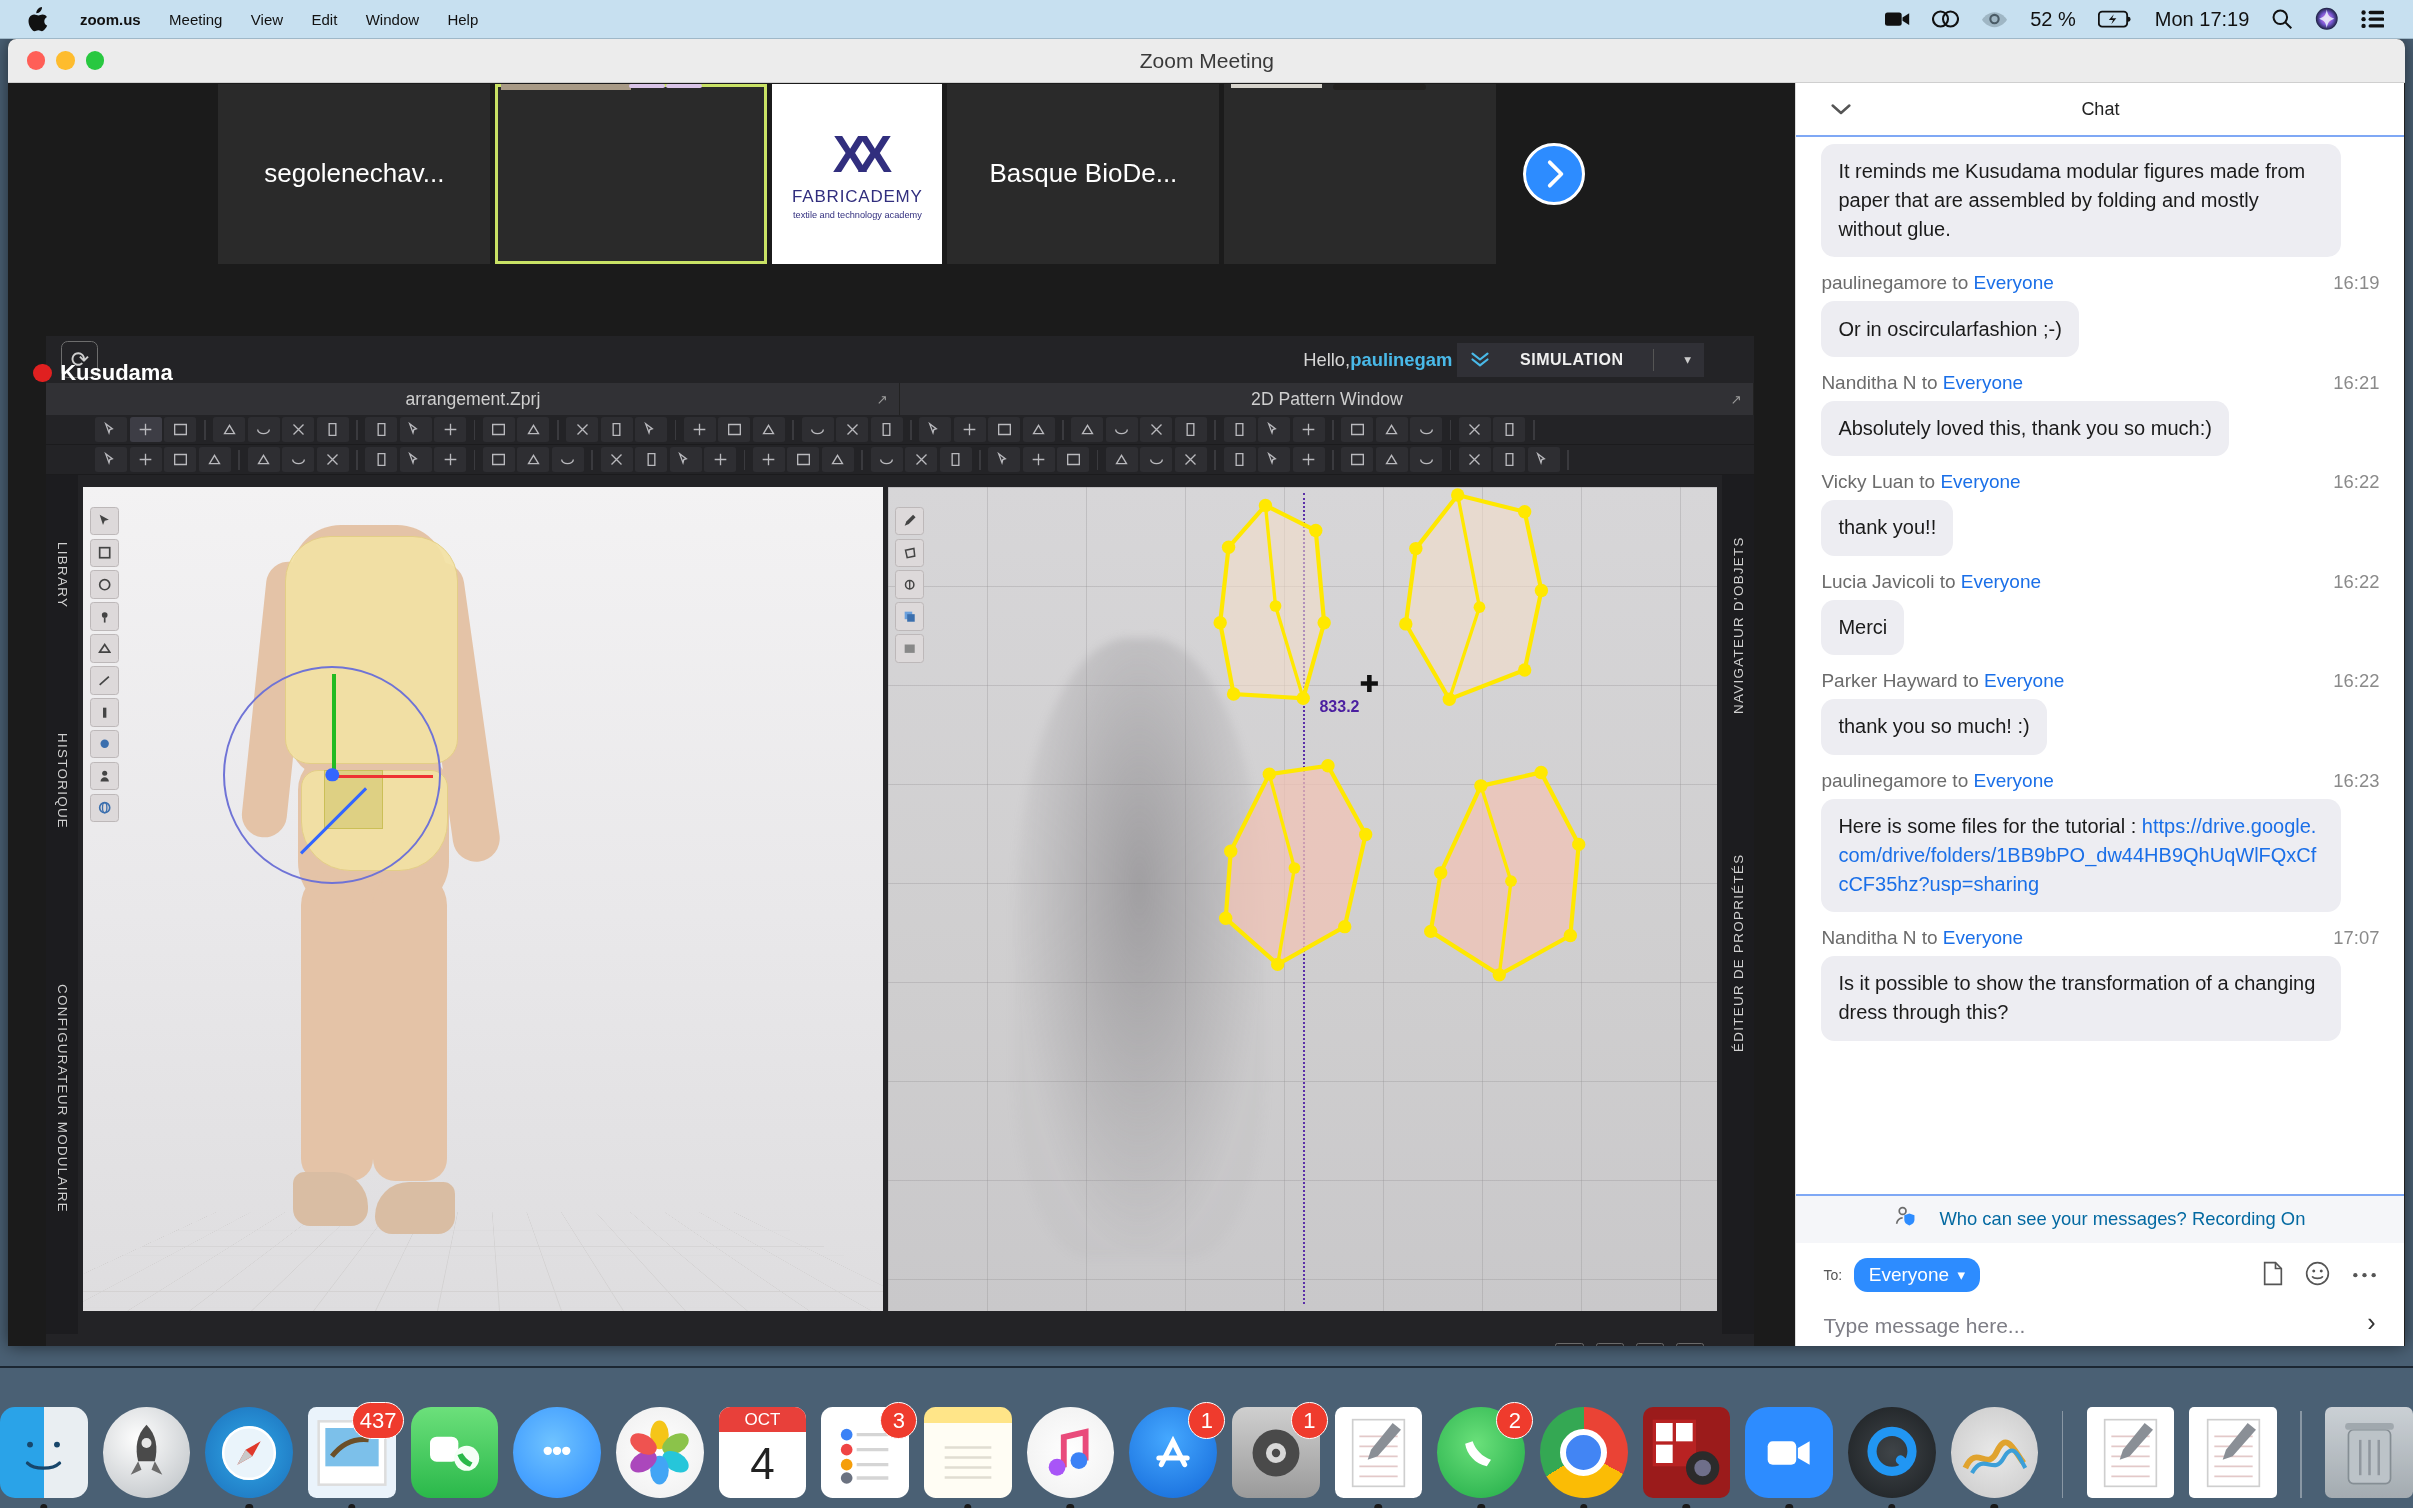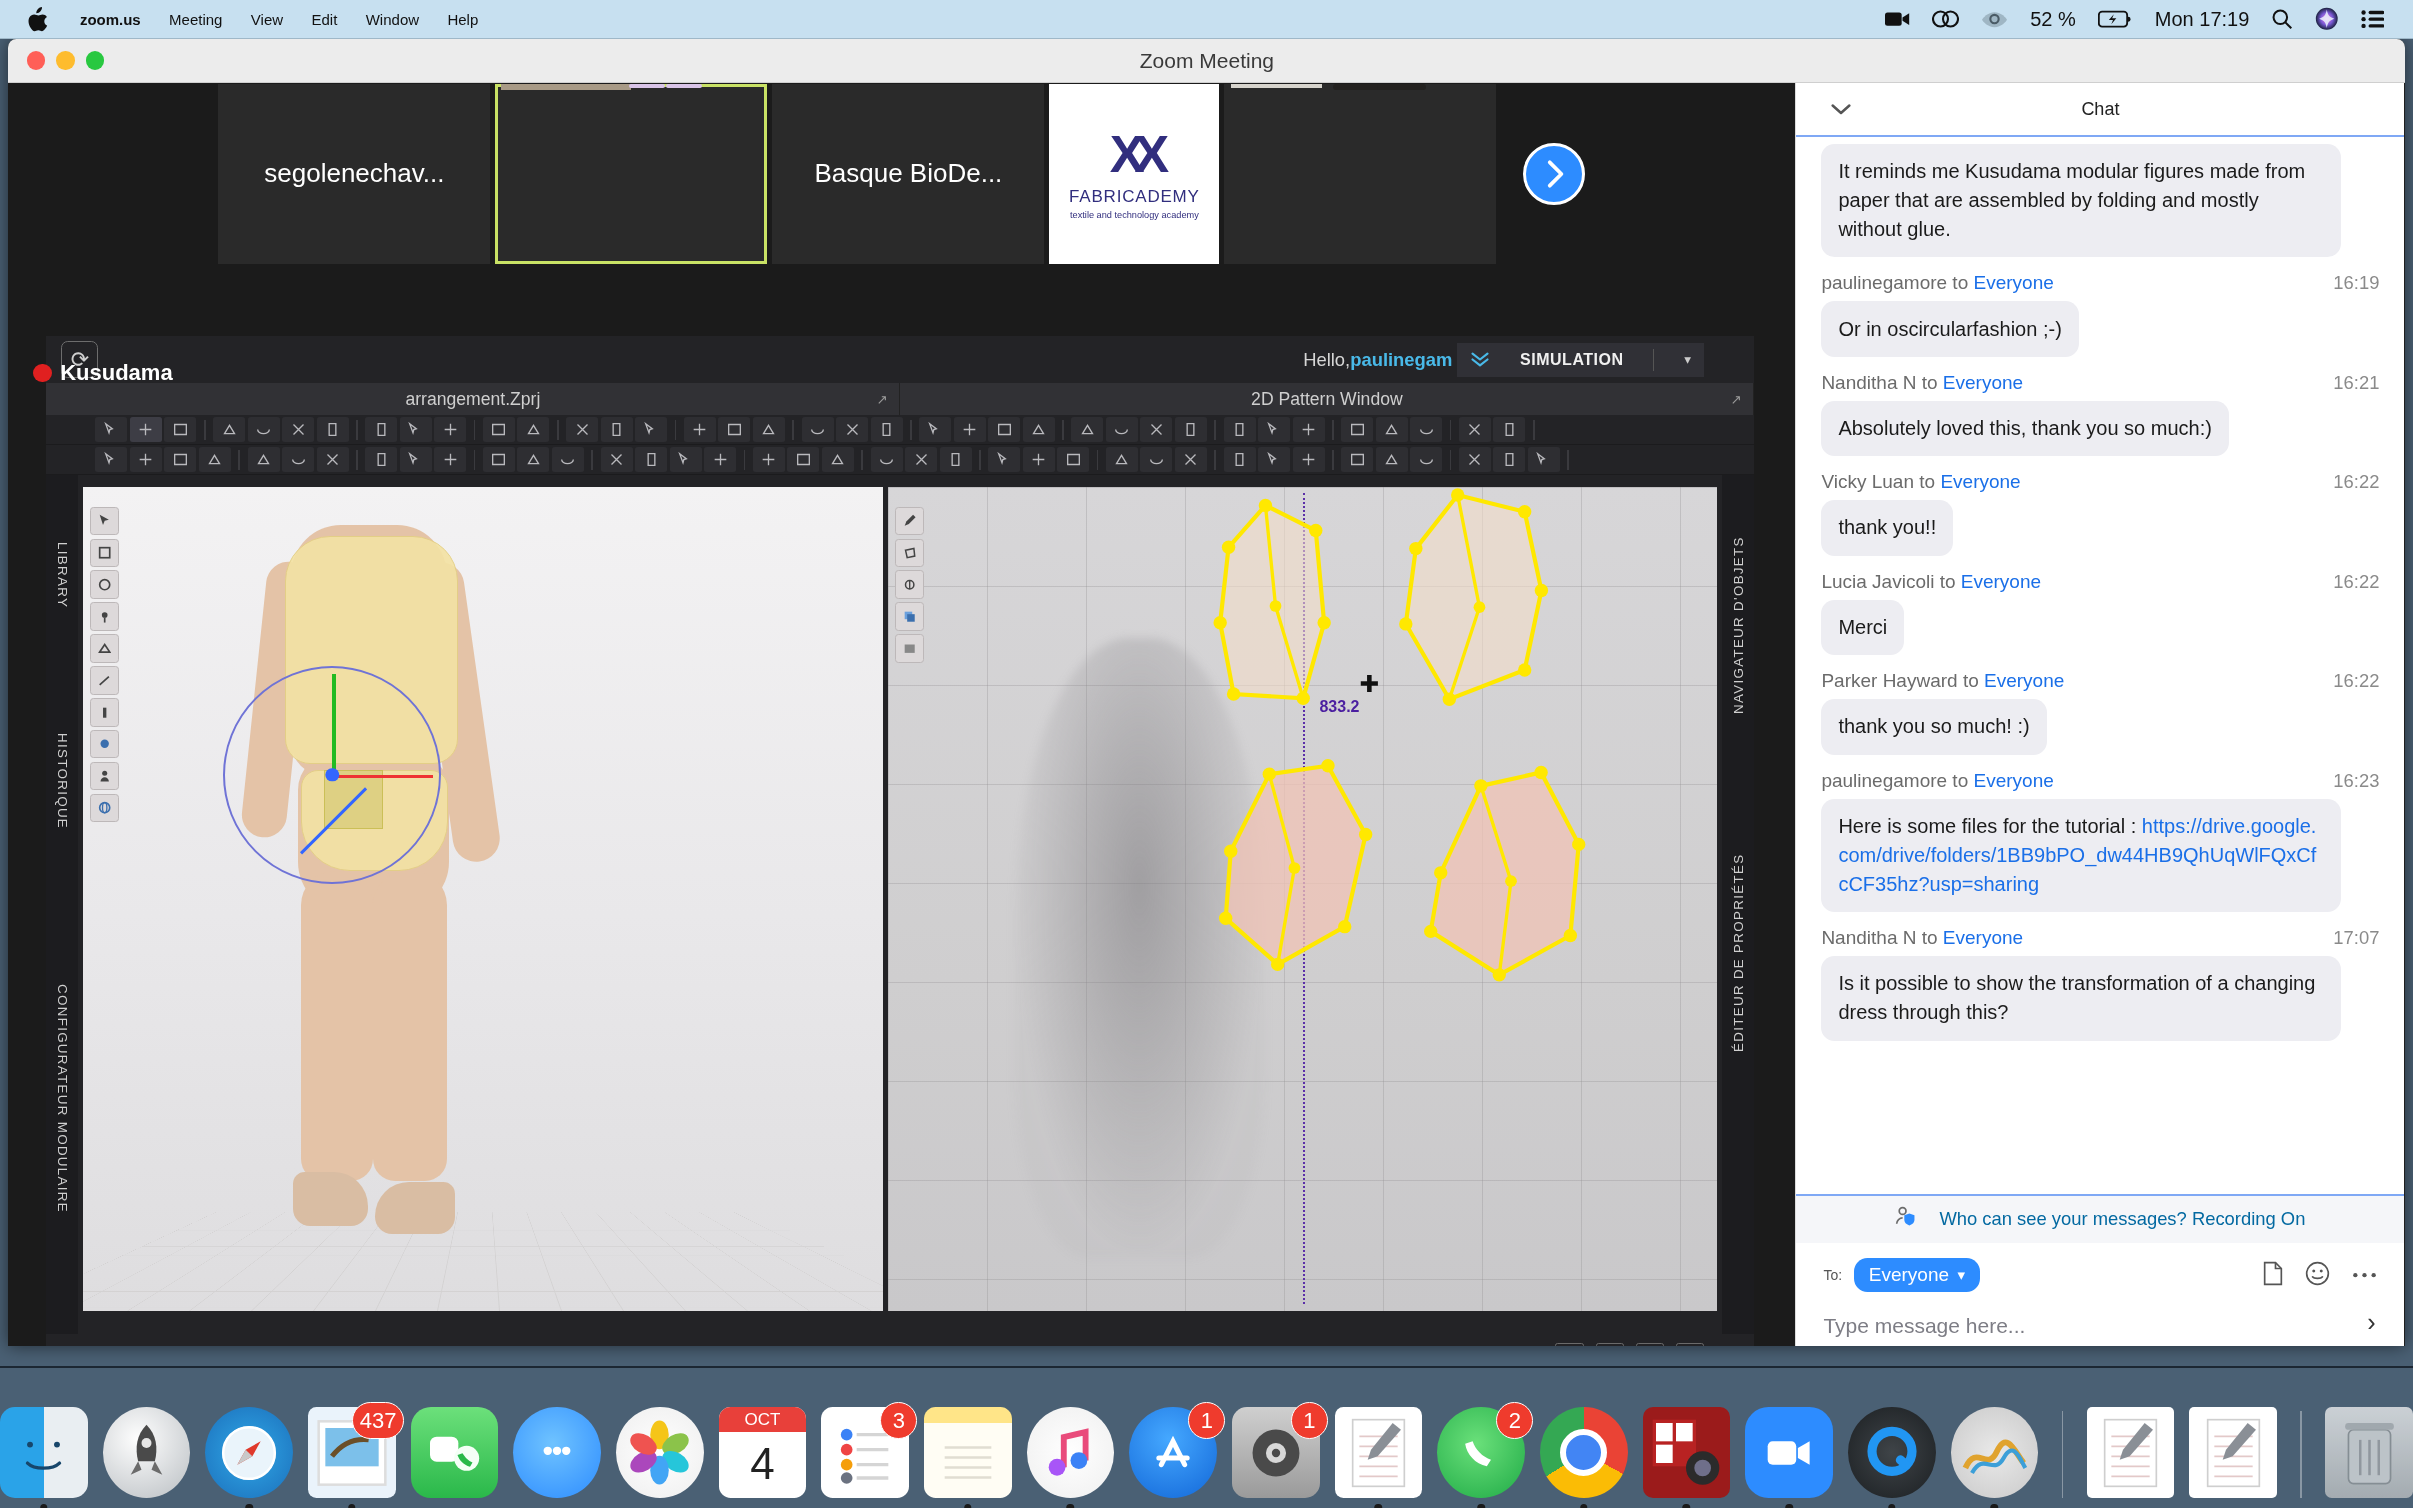--- a/index.html
+++ b/index.html
@@ -437,30 +437,30 @@
               <div class="rail"></div>
               <div class="coats"></div>
             <div class="body"></div>
               <div class="hair"></div>
               <div class="head"></div>
             <div class="hphone"></div>
               <div class="glasses"></div>
           </div>
         </div>
 
-        <div class="tile name-only">
-          <span>Basque BioDe...</span>
-        </div>
-
         <div class="tile logo">
           <div class="fablogo">
             <div class="mark">XX</div>
             <div class="t1">FABRICADEMY</div>
             <div class="t2">textile and technology academy</div>
           </div>
+        </div>
+
+        <div class="tile name-only">
+          <span>Basque BioDe...</span>
         </div>
 
         <div class="tile cam">
           <div class="cam2">
             <div class="shelf">
                 <i style="top:18%"></i>
                 <i style="top:40%"></i>
                 <i style="top:62%"></i>
                 <i style="top:84%"></i>
               </div>

